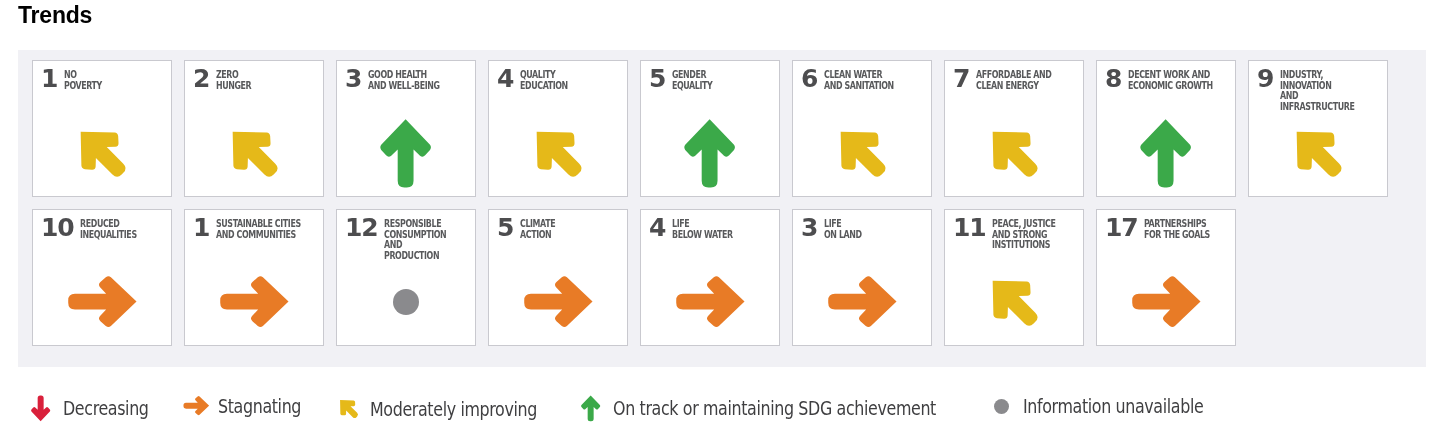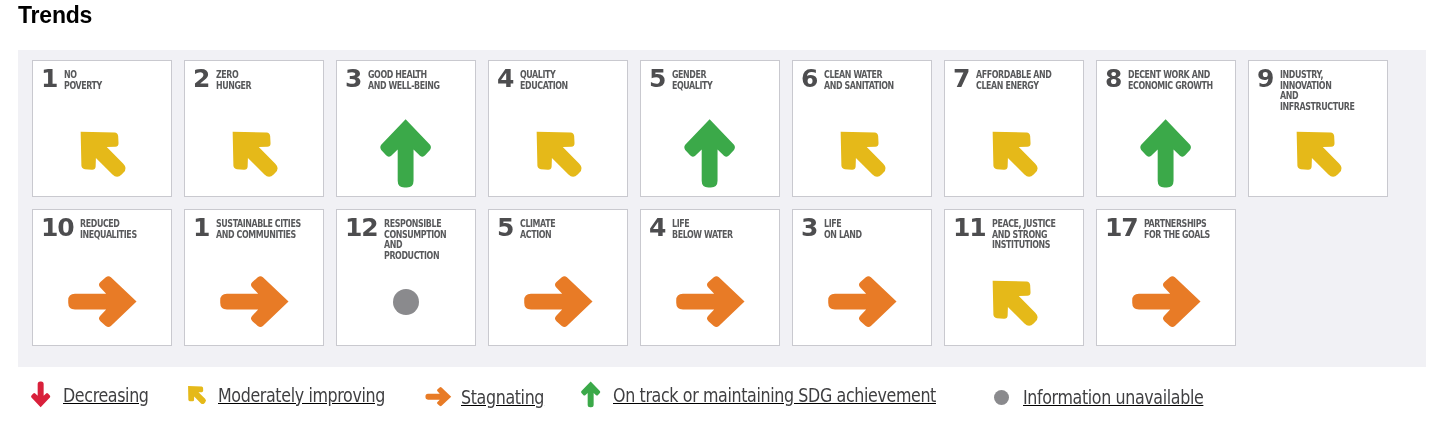--- a/index.html
+++ b/index.html
@@ -89,24 +89,23 @@
     display: flex;
     align-items: center;
     justify-content: center;
   }
   .trend-slot svg { display: block; }
 
   
   .legend {
     position: absolute;
     left: 26px;
-    top: 381px;
-    display: flex;
-    align-items: flex-end;
-    text-decoration: underline;
+    top: 395px;
+    display: flex;
+    align-items: flex-start;
   }
   .legend-item {
     display: flex;
     align-items: center;
     margin-right: 26px;
   }
   .legend-icon {
     width: 30px;
     display: flex;
     align-items: center;
@@ -361,38 +360,38 @@
     <div class="legend-item">
       <span class="legend-icon">
         <svg width="19.32" height="26.68" viewBox="0 0 42 58">
           <path fill="#d9203b" d="M21 57 L41 36 Q42.5 34 41 31.8 L37 27.4 Q35 25.2 32.8 27.1 L27.5 32.1 L27.5 6.5 Q27.5 1 22 1 L20 1 Q14.5 1 14.5 6.5 L14.5 32.1 L9.2 27.1 Q7 25.2 5 27.4 L1 31.8 Q-0.5 34 1 36 Z"></path>
         </svg>
       </span>
       <span class="legend-text">Decreasing</span>
     </div>
     <div class="legend-item">
       <span class="legend-icon">
+        <svg width="26.68" height="19.32" viewBox="0 0 58 42">
+          <path fill="#e87b26" d="M57 21 L36 1 Q34 -0.5 31.8 1 L27.4 5 Q25.2 7 27.1 9.2 L32.1 14.5 L6.5 14.5 Q1 14.5 1 20 L1 22 Q1 27.5 6.5 27.5 L32.1 27.5 L27.1 32.8 Q25.2 35 27.4 37 L31.8 41 Q34 42.5 36 41 Z"></path>
+        </svg>
+      </span>
+      <span class="legend-text">Stagnating</span>
+    </div>
+    <div class="legend-item">
+      <span class="legend-icon">
         <svg width="27.04" height="27.04" viewBox="0 0 52 52">
           <g transform="rotate(-45 26 26)">
             <path fill="#e5b919" d="M26 3 L44 22 Q45.4 23.8 44 25.8 L40.4 29.8 Q38.6 31.8 36.6 30.1 L31.8 25.6 L31.8 43.6 Q31.8 48.6 26.8 48.6 L25 48.6 Q20 48.6 20 43.6 L20 25.6 L15.2 30.1 Q13.2 31.8 11.4 29.8 L7.8 25.8 Q6.4 23.8 7.8 22 Z"></path>
           </g>
         </svg>
       </span>
       <span class="legend-text">Moderately improving</span>
     </div>
     <div class="legend-item">
       <span class="legend-icon">
-        <svg width="26.68" height="19.32" viewBox="0 0 58 42">
-          <path fill="#e87b26" d="M57 21 L36 1 Q34 -0.5 31.8 1 L27.4 5 Q25.2 7 27.1 9.2 L32.1 14.5 L6.5 14.5 Q1 14.5 1 20 L1 22 Q1 27.5 6.5 27.5 L32.1 27.5 L27.1 32.8 Q25.2 35 27.4 37 L31.8 41 Q34 42.5 36 41 Z"></path>
-        </svg>
-      </span>
-      <span class="legend-text">Stagnating</span>
-    </div>
-    <div class="legend-item">
-      <span class="legend-icon">
         <svg width="19.32" height="26.68" viewBox="0 0 42 58">
           <path fill="#3ba949" d="M21 1 L41 22 Q42.5 24 41 26.2 L37 30.6 Q35 32.8 32.8 30.9 L27.5 25.9 L27.5 51.5 Q27.5 57 22 57 L20 57 Q14.5 57 14.5 51.5 L14.5 25.9 L9.2 30.9 Q7 32.8 5 30.6 L1 26.2 Q-0.5 24 1 22 Z"></path>
         </svg>
       </span>
       <span class="legend-text">On track or maintaining SDG achievement</span>
     </div>
     <div class="legend-item">
       <span class="legend-icon">
         <svg width="15" height="15" viewBox="0 0 15 15">
           <circle cx="7.5" cy="7.5" r="7.5" fill="#8a8a8d"></circle>

